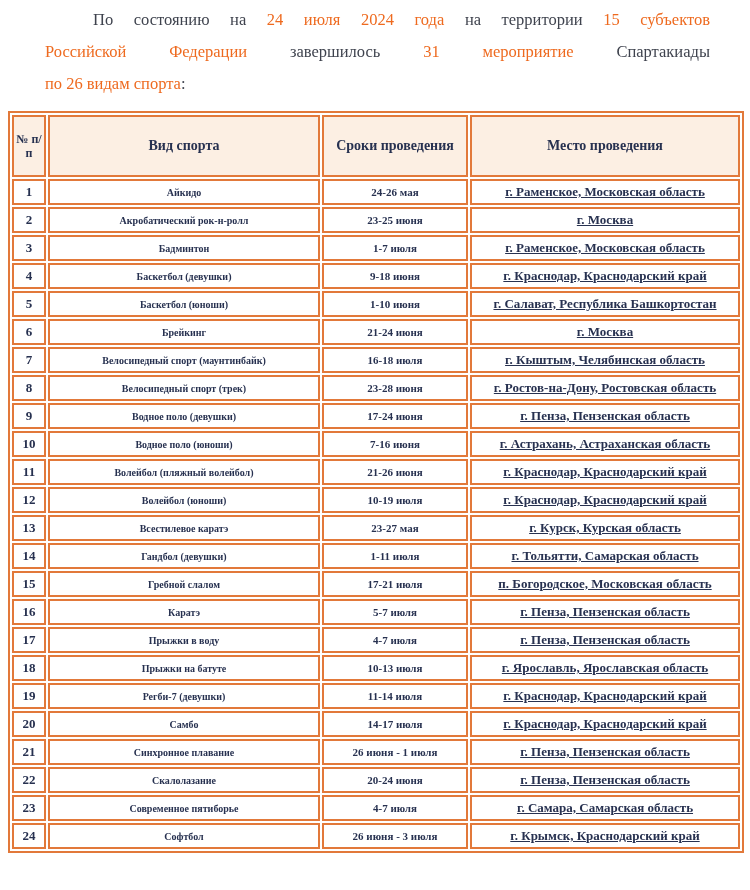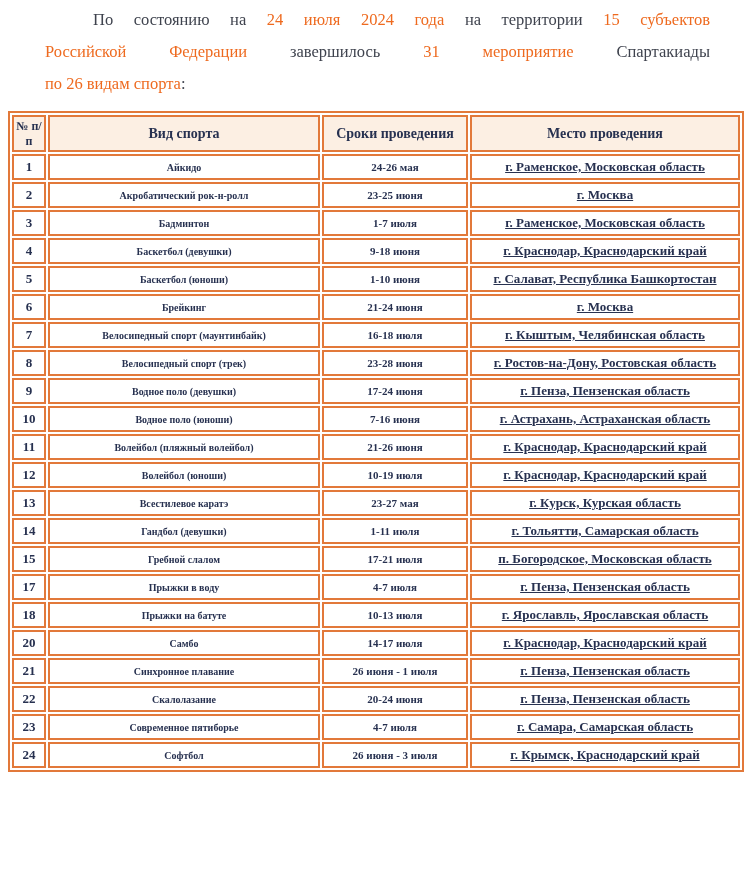--- a/index.html
+++ b/index.html
@@ -46,21 +46,21 @@
     border: 2px solid var(--border);
     text-align: center;
     vertical-align: middle;
     font-weight: bold;
     color: var(--table-text);
     padding: 1px 4px;
     overflow: hidden;
   }
   table.events thead th {
     background: var(--header-fill);
-    height: 37px;
+    height: 62px;
     font-size: 14px;
     line-height: 1.25;
   }
   table.events thead th.th-num { font-size: 12px; line-height: 1.2; padding: 1px 2px; }
   table.events td { height: 26px; font-size: 13.5px; background: #fff; }
   table.events td.c-num { font-size: 13px; }
   table.events td.c-sport { font-size: 10px; }
   table.events td.c-dates { font-size: 11px; }
   table.events td.c-location { font-size: 13px; text-decoration: underline; }
   col.col-num { width: 34px; }
@@ -191,35 +191,47 @@
     <td class="c-location">г. Тольятти, Самарская область</td>
   </tr>
 
   <tr>
     <td class="c-num">15</td>
     <td class="c-sport">Гребной слалом</td>
     <td class="c-dates">17-21 июля</td>
     <td class="c-location">п. Богородское, Московская область</td>
   </tr>
 
+  <tr>
+    <td class="c-num">16</td>
+    <td class="c-sport">Каратэ</td>
+    <td class="c-dates">5-7 июля</td>
+    <td class="c-location">г. Пенза, Пензенская область</td>
+  </tr>
 
   <tr>
     <td class="c-num">17</td>
     <td class="c-sport">Прыжки в воду</td>
     <td class="c-dates">4-7 июля</td>
     <td class="c-location">г. Пенза, Пензенская область</td>
   </tr>
 
   <tr>
     <td class="c-num">18</td>
     <td class="c-sport">Прыжки на батуте</td>
     <td class="c-dates">10-13 июля</td>
     <td class="c-location">г. Ярославль, Ярославская область</td>
   </tr>
 
+  <tr>
+    <td class="c-num">19</td>
+    <td class="c-sport">Регби-7 (девушки)</td>
+    <td class="c-dates">11-14 июля</td>
+    <td class="c-location">г. Краснодар, Краснодарский край</td>
+  </tr>
 
   <tr>
     <td class="c-num">20</td>
     <td class="c-sport">Самбо</td>
     <td class="c-dates">14-17 июля</td>
     <td class="c-location">г. Краснодар, Краснодарский край</td>
   </tr>
 
   <tr>
     <td class="c-num">21</td>

